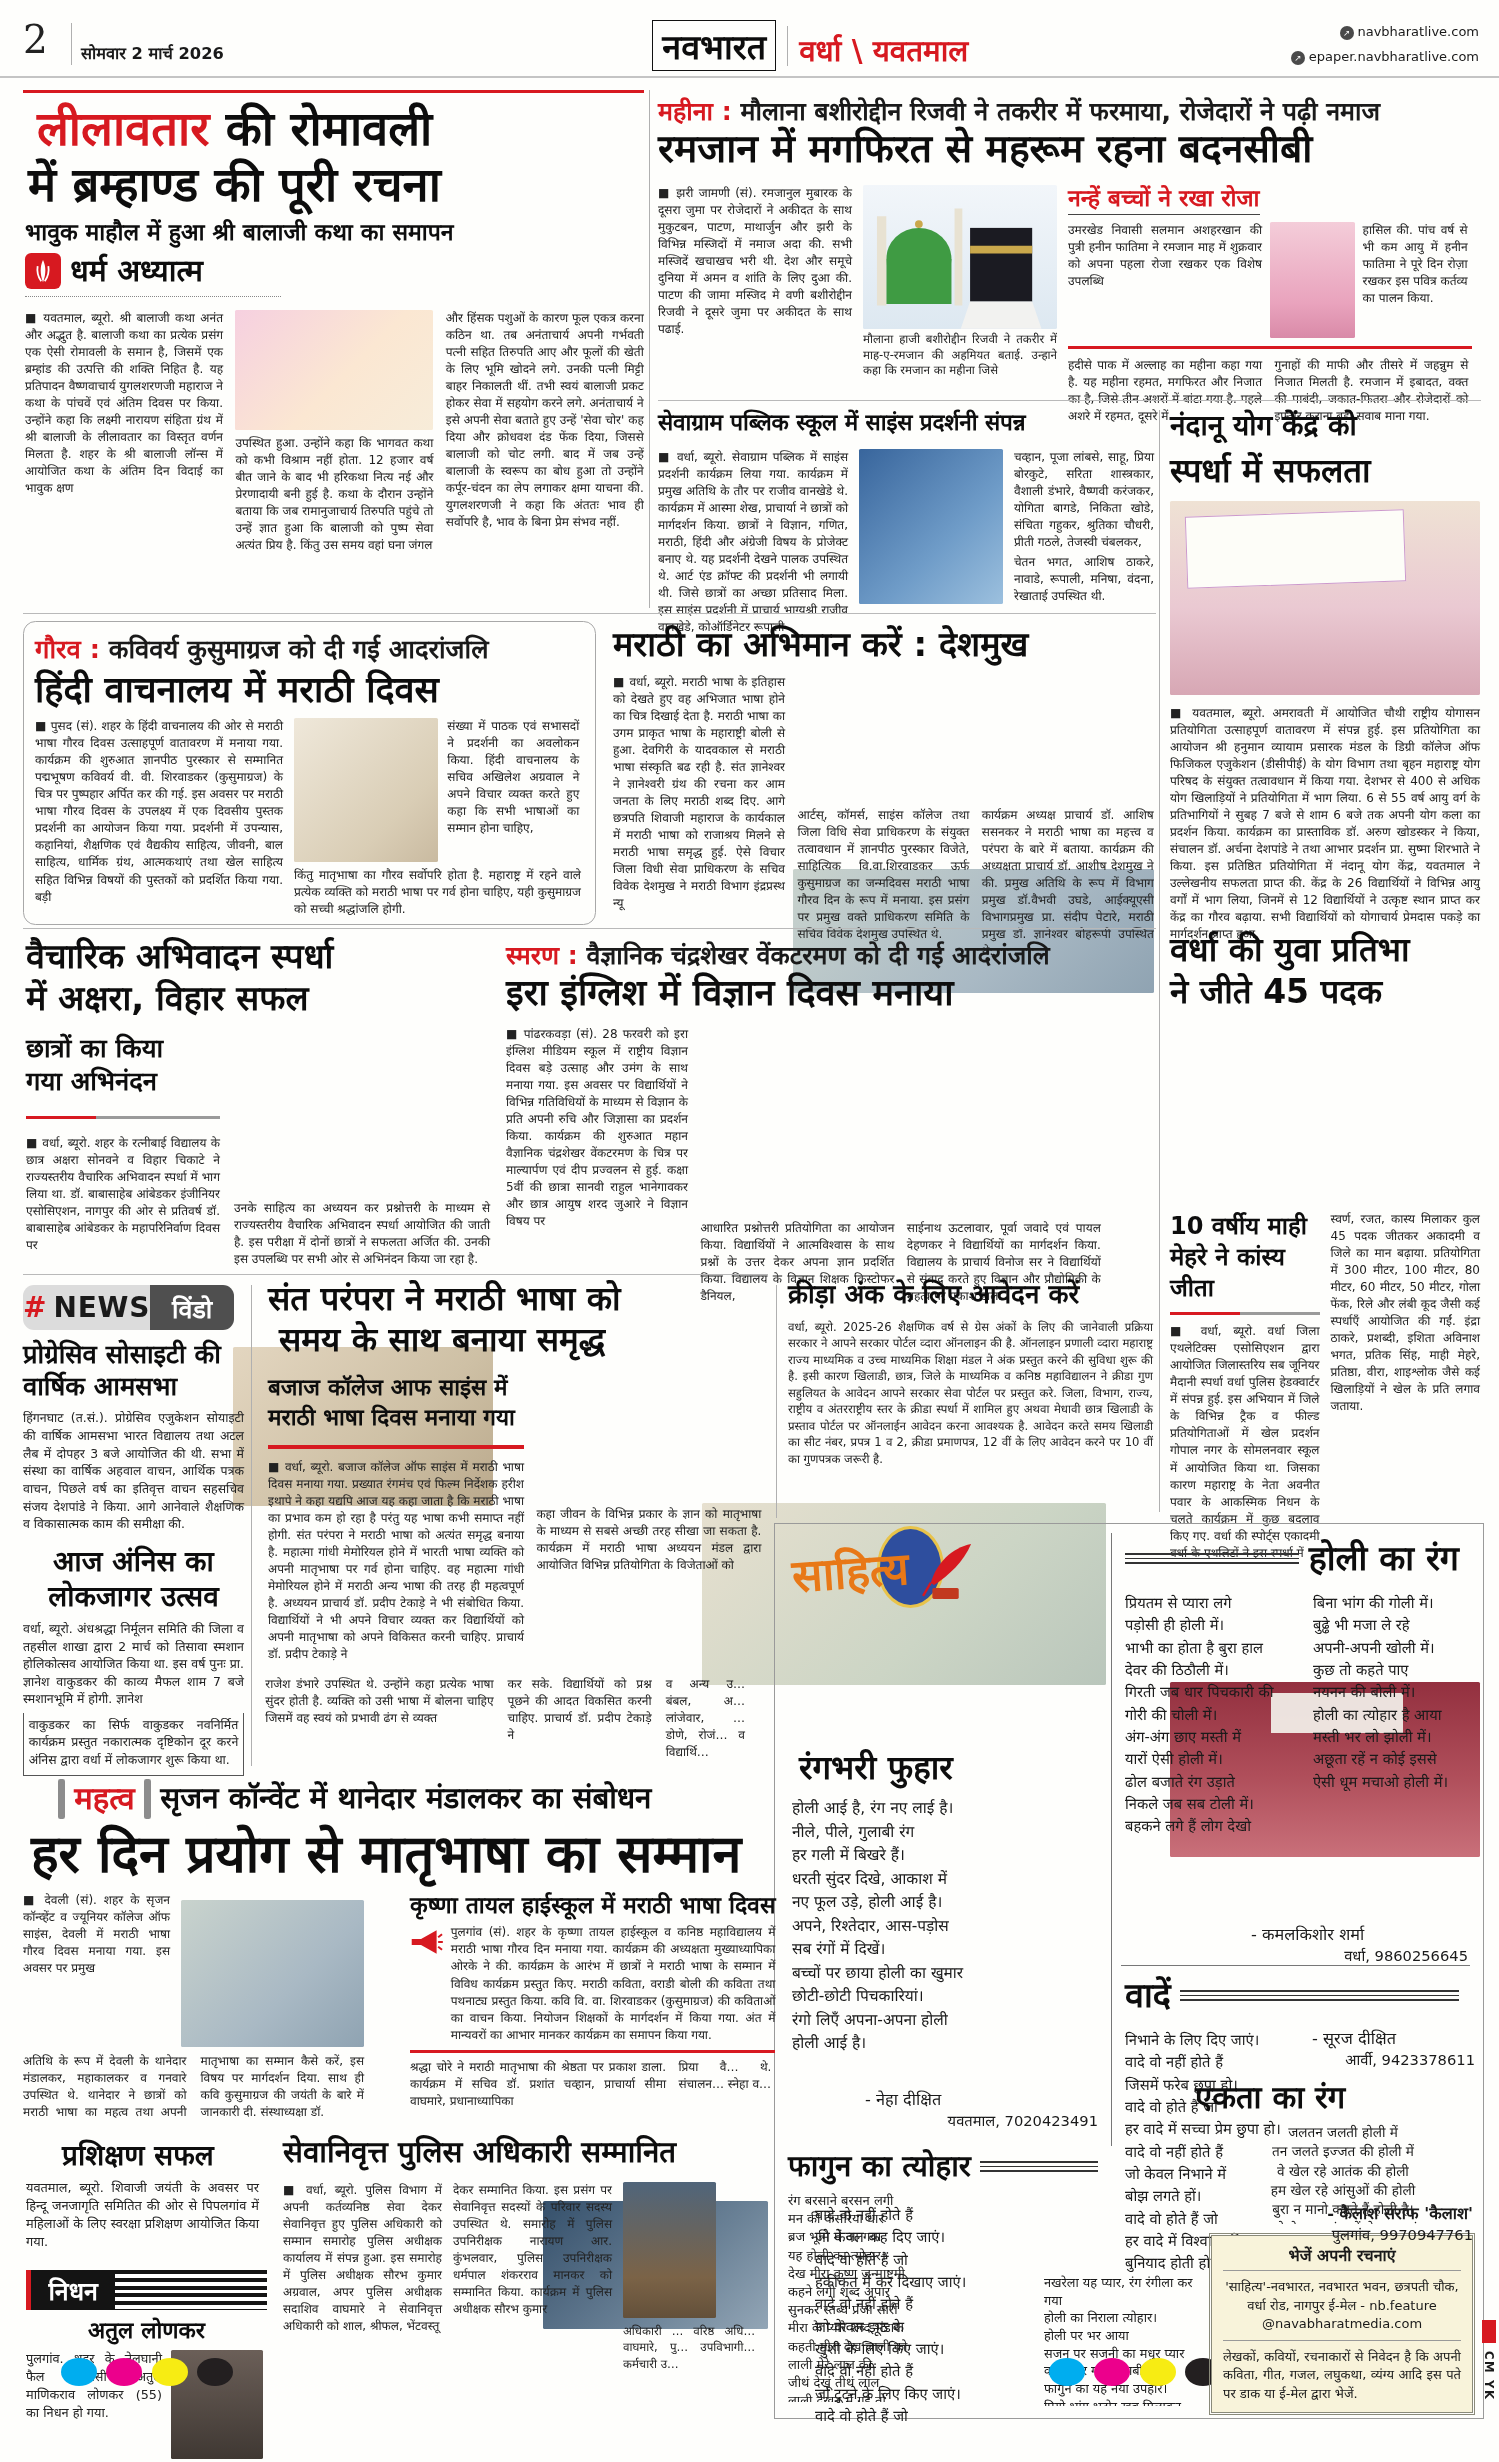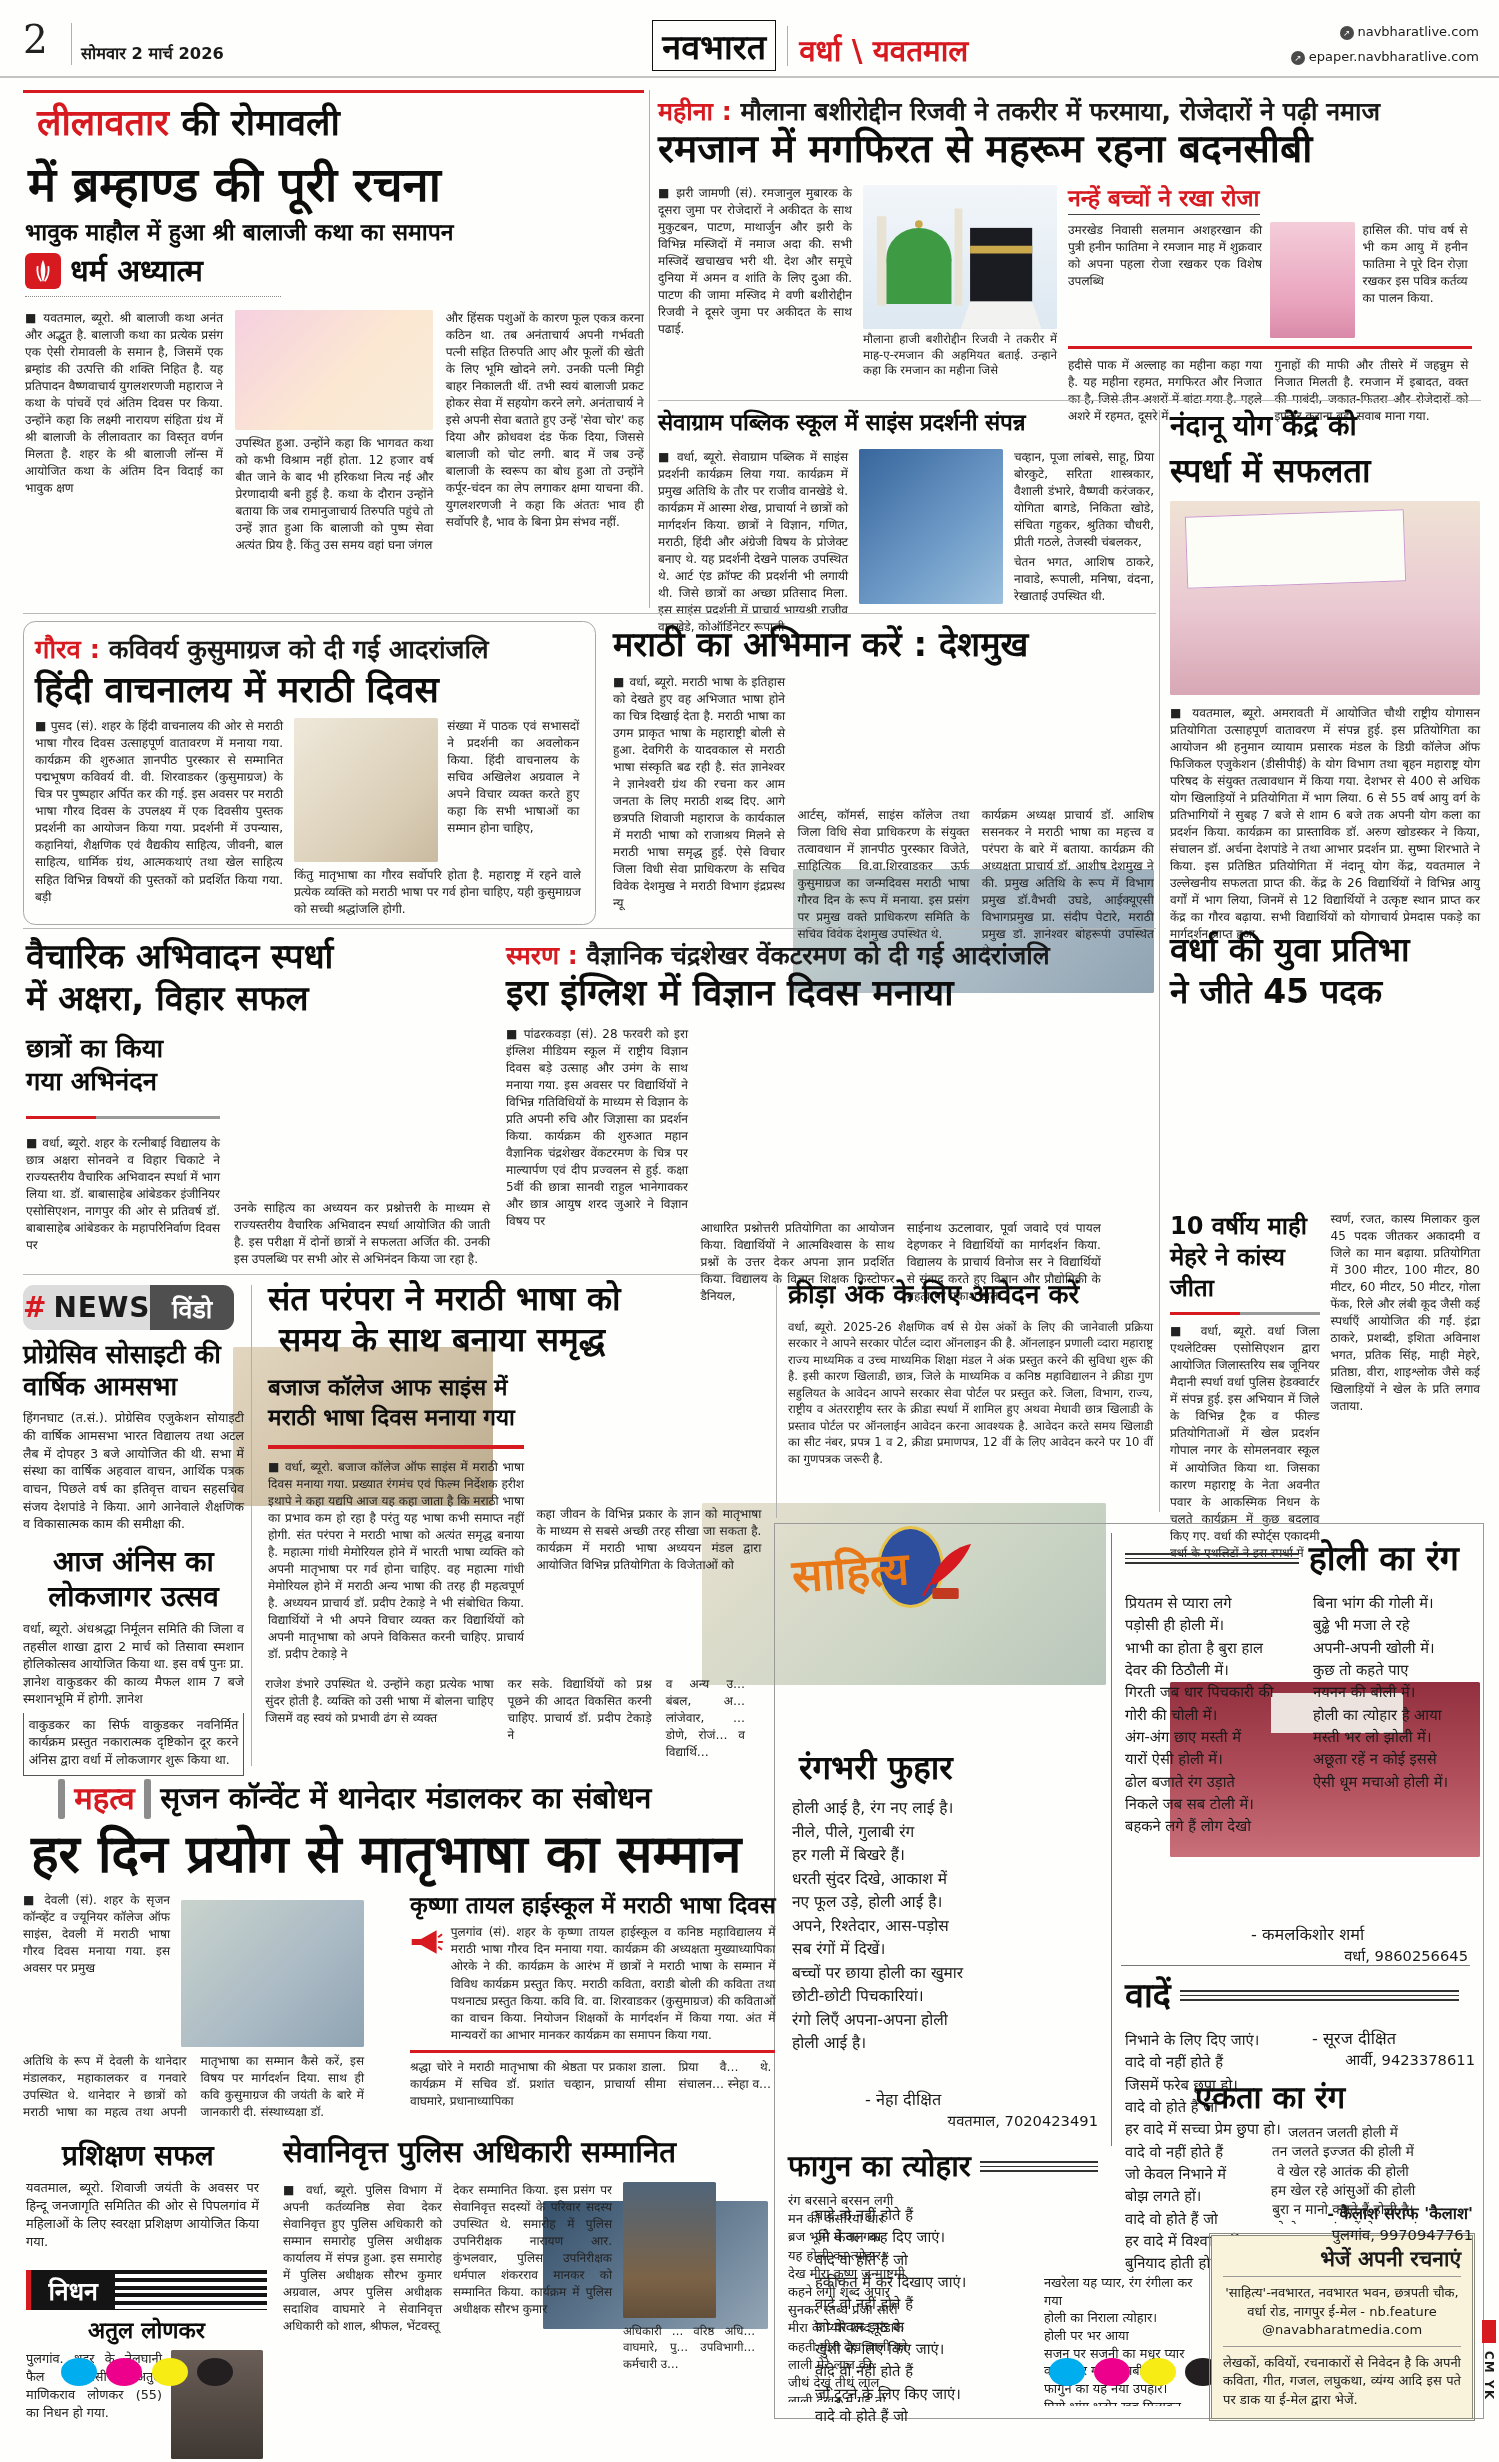--- a/index.html
+++ b/index.html
@@ -71,21 +71,21 @@
   </div>
 
   <div class="abs" style="right:20px;top:20px;text-align:right;font-size:13px;line-height:1.9;">
     <div><span class="circ-icon">↗</span><span>navbharatlive.com</span></div>
     <div><span class="circ-icon">↗</span><span>epaper.navbharatlive.com</span></div>
   </div>
 
   <div class="abs hrule" style="left:0;top:76px;width:1499px;height:1.6px;background:#c4c4c4;"></div>
 
   <div class="abs redline" style="left:23px;top:90px;width:621px;"></div>
-  <div class="abs hl nowrap" style="left:37px;top:102px;font-size:36px;">
+  <div class="abs hl nowrap" style="left:37px;top:102px;font-size:47px;">
     <span class="red">लीलावतार</span><span> की रोमावली</span>
   </div>
   <div class="abs hl nowrap" style="left:28px;top:158px;font-size:47px;">में ब्रम्हाण्ड की पूरी रचना</div>
   <div class="abs hl nowrap" style="left:25px;top:219px;font-size:23px;">भावुक माहौल में हुआ श्री बालाजी कथा का समापन</div>
 
   <div class="abs titlebar" style="left:25px;top:253px;width:256px;">
     <div style="width:36px;height:36px;background:#d71920;border-radius:6.2px;display:flex;align-items:center;justify-content:center;">
       <svg width="22" height="25" viewBox="0 0 24 28">
           <path d="M12 1 C8.5 8 8.5 17 12 26 C15.5 17 15.5 8 12 1 Z" fill="#fff"></path>
           <path d="M6 8 C5 14 6.5 20 10 25 M18 8 C19 14 17.5 20 14 25" stroke="#fff" stroke-width="2" fill="none"></path>
@@ -502,21 +502,21 @@
   <div class="abs" style="left:61px;top:2358px;">
     <span class="dot" style="background:#00adef;"></span><span class="dot" style="background:#ec008c;"></span><span class="dot" style="background:#f7ec13;"></span><span class="dot" style="background:#231f20;"></span>
   </div>
   <div class="abs" style="left:1049px;top:2358px;">
     <span class="dot" style="background:#00adef;"></span><span class="dot" style="background:#ec008c;"></span><span class="dot" style="background:#f7ec13;"></span><span class="dot" style="background:#231f20;"></span>
   </div>
   <div class="abs" style="right:3.1px;top:2351px;writing-mode:vertical-rl;font-size:11.6px;font-weight:bold;letter-spacing:1.6px;">CM YK</div>
   <div class="abs" style="right:3.1px;top:2320px;width:14px;height:23px;background:#d71920;"></div>
 
 <div style="position: absolute; left: 1211px; top: 2235px; width: 262px; background: rgb(248, 243, 218); border: 1.6px solid rgb(138, 138, 122); outline: rgb(138, 138, 122) solid 0.8px; outline-offset: 1.6px; padding: 7.8px 11px; box-sizing: border-box; display: block;">
-      <div style="font-weight:bold;font-size:21px;text-align:right;border-bottom:0.8px solid #999;padding-bottom:4.7px;">भेजें अपनी रचनाएं</div>
+      <div style="font-weight:bold;font-size:16px;text-align:center;border-bottom:0.8px solid #999;padding-bottom:4.7px;">भेजें अपनी रचनाएं</div>
       <div style="font-size:13px;line-height:1.45;text-align:center;margin-top:6.2px;border-bottom:0.8px solid #999;padding-bottom:6.2px;">'साहित्य'-नवभारत, नवभारत भवन, छत्रपती चौक, वर्धा रोड, नागपुर ई-मेल - nb.feature @navabharatmedia.com</div>
       <div style="font-size:13px;line-height:1.45;text-align:justify;margin-top:6.2px;">लेखकों, कवियों, रचनाकारों से निवेदन है कि अपनी कविता, गीत, गजल, लघुकथा, व्यंग्य आदि इस पते पर डाक या ई-मेल द्वारा भेजें.</div>
     </div>
     <div style="position: absolute; left: 1273px; top: 2202px; width: 200px;">
       <div style="font-weight:bold;font-size:16.3px;text-align:right;">- कैलाश सराफ 'कैलाश'</div>
       <div style="font-size:14.7px;text-align:right;">पुलगांव, 9970947761</div>
     </div>
   </div>
 
 <style>

